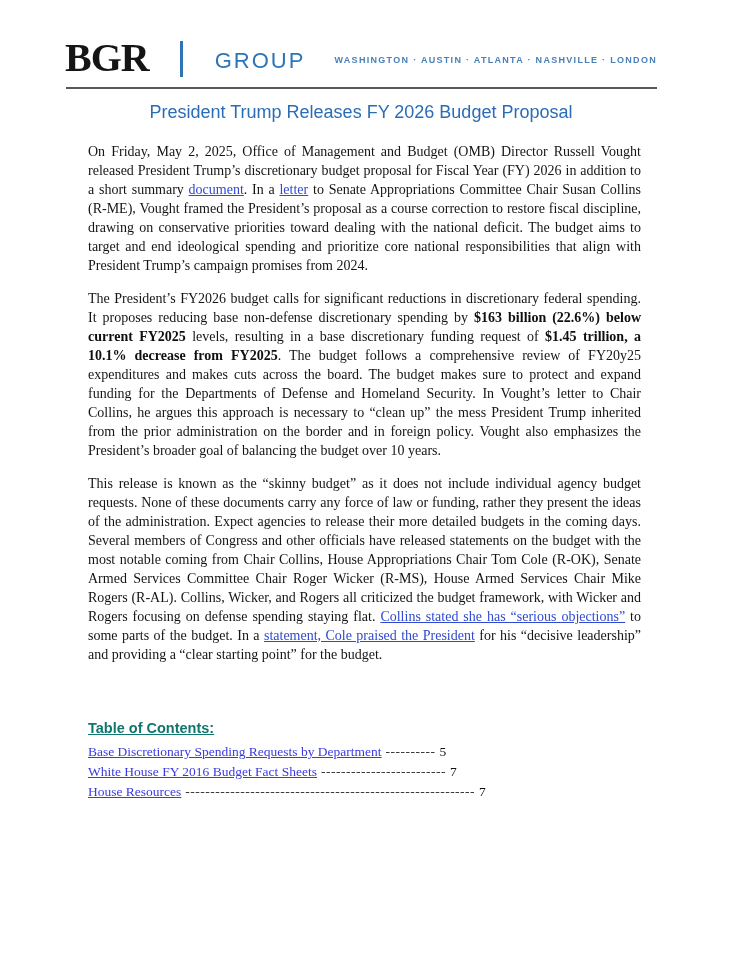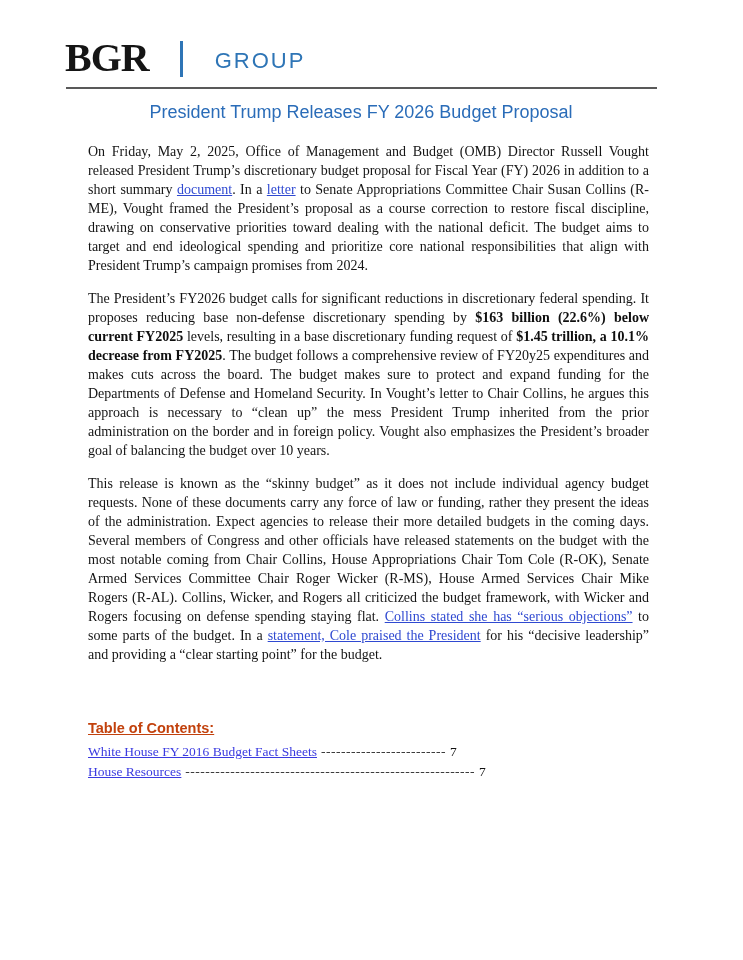--- a/index.html
+++ b/index.html
@@ -34,59 +34,61 @@
   .doc-title {
     position:absolute; left:65px; top:100px; width:592px; margin:0;
     text-align:center; font-family:"Liberation Sans","DejaVu Sans",sans-serif;
     font-weight:normal; font-size:18px; line-height:24px; color:#2a6cb8;
   }
   
   .article {
     position:absolute; left:88px; top:142px; width:569px;
     font-size:14px; line-height:19px; text-align:justify; color:#141414;
   }
-  .para { margin:0 8px 14px 0; }
+  .para { margin:0 16px 14px 0; }
   .para strong { font-weight:bold; color:#0f0f0f; }
   .body-link { color:#2f49d1; text-decoration:underline; cursor:pointer; }
   
   .toc { position:absolute; left:88px; top:719px; width:569px; }
   .toc-title {
     font-family:"Liberation Sans","DejaVu Sans",sans-serif;
     font-weight:bold; font-size:14.5px; line-height:18px;
-    text-decoration:underline; color:#c2410c; margin:0 0 5px 0;
+    text-decoration:underline; color:#0f766e; margin:0 0 5px 0;
   }
   .toc-row { font-size:13.5px; line-height:20px; color:#222222; white-space:nowrap; }
   .toc-link { color:#3a3ae0; text-decoration:underline; cursor:pointer; }
   .toc-dashes { color:#333333; margin:0 4px; letter-spacing:0.5px; }
   .toc-page { color:#111111; }
 </style>
 </head>
 <body>
 
 <div class="page">
 
   <header class="masthead">
     <div class="logo">
       <span class="logo-bgr">BGR</span>
       <span class="logo-divider"></span>
       <span class="logo-group">GROUP</span>
     </div>
+    <div class="cities">WASHINGTON · AUSTIN · ATLANTA · NASHVILLE · LONDON</div>
   </header>
 
   <div class="rule"></div>
 
   <h1 class="doc-title">President Trump Releases FY 2026 Budget Proposal</h1>
 
   <main class="article">
       <p class="para"><span>On Friday, May 2, 2025, Office of Management and Budget (OMB) Director Russell Vought released President Trump’s discretionary budget proposal for Fiscal Year (FY) 2026 in addition to a short summary </span><a class="body-link" href="#">document</a><span>. In a </span><a class="body-link" href="#">letter</a><span> to Senate Appropriations Committee Chair Susan Collins (R-ME), Vought framed the President’s proposal as a course correction to restore fiscal discipline, drawing on conservative priorities toward dealing with the national deficit. The budget aims to target and end ideological spending and prioritize core national responsibilities that align with President Trump’s campaign promises from 2024.</span></p>
       <p class="para"><span>The President’s FY2026 budget calls for significant reductions in discretionary federal spending. It proposes reducing base non-defense discretionary spending by </span><strong>$163 billion (22.6%) below current FY2025</strong><span> levels, resulting in a base discretionary funding request of </span><strong>$1.45 trillion, a 10.1% decrease from FY2025</strong><span>. The budget follows a comprehensive review of FY20y25 expenditures and makes cuts across the board. The budget makes sure to protect and expand funding for the Departments of Defense and Homeland Security. In Vought’s letter to Chair Collins, he argues this approach is necessary to “clean up” the mess President Trump inherited from the prior administration on the border and in foreign policy. Vought also emphasizes the President’s broader goal of balancing the budget over 10 years.</span></p>
       <p class="para"><span>This release is known as the “skinny budget” as it does not include individual agency budget requests. None of these documents carry any force of law or funding, rather they present the ideas of the administration. Expect agencies to release their more detailed budgets in the coming days. Several members of Congress and other officials have released statements on the budget with the most notable coming from Chair Collins, House Appropriations Chair Tom Cole (R-OK), Senate Armed Services Committee Chair Roger Wicker (R-MS), House Armed Services Chair Mike Rogers (R-AL). Collins, Wicker, and Rogers all criticized the budget framework, with Wicker and Rogers focusing on defense spending staying flat. </span><a class="body-link" href="#">Collins stated she has “serious objections”</a><span> to some parts of the budget. In a </span><a class="body-link" href="#">statement, Cole praised the President</a><span> for his “decisive leadership” and providing a “clear starting point” for the budget.</span></p>
     </main>
 
   <section class="toc">
     <div class="toc-title">Table of Contents:</div>
     <nav class="toc-list">
+        <div class="toc-row"><a class="toc-link" href="#">Base Discretionary Spending Requests by Department</a><span class="toc-dashes">----------</span><span class="toc-page">5</span></div>
         <div class="toc-row"><a class="toc-link" href="#">White House FY 2016 Budget Fact Sheets</a><span class="toc-dashes">-------------------------</span><span class="toc-page">7</span></div>
         <div class="toc-row"><a class="toc-link" href="#">House Resources</a><span class="toc-dashes">----------------------------------------------------------</span><span class="toc-page">7</span></div>
       </nav>
   </section>
 
 </div>
 
 </body></html>

